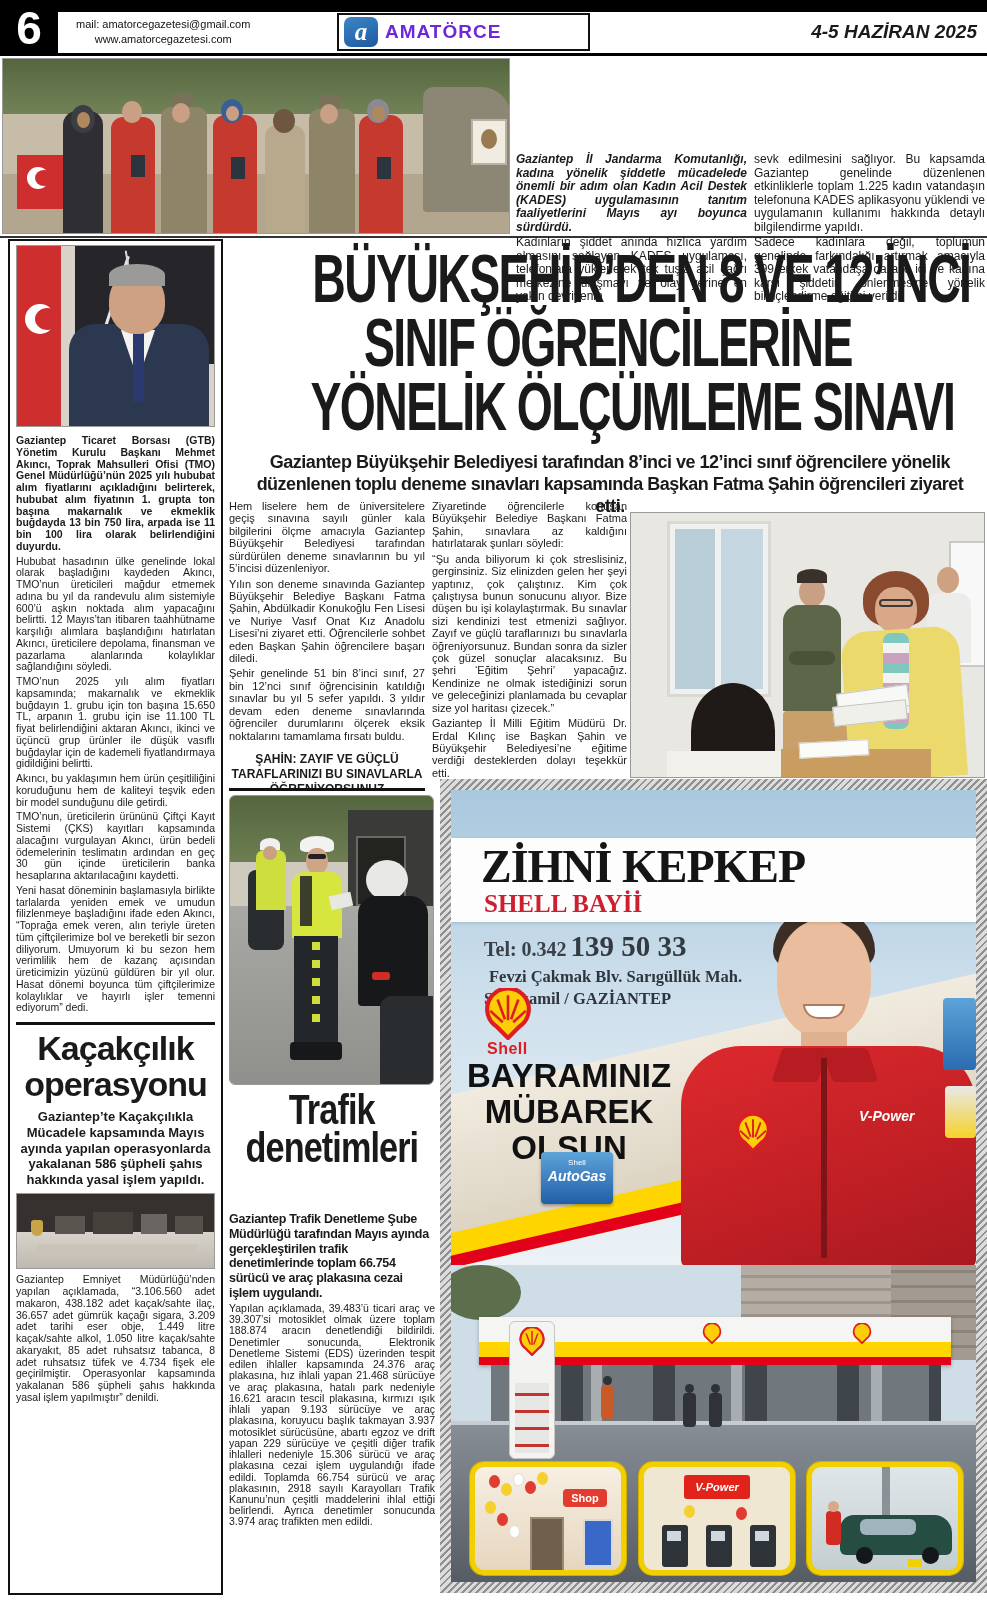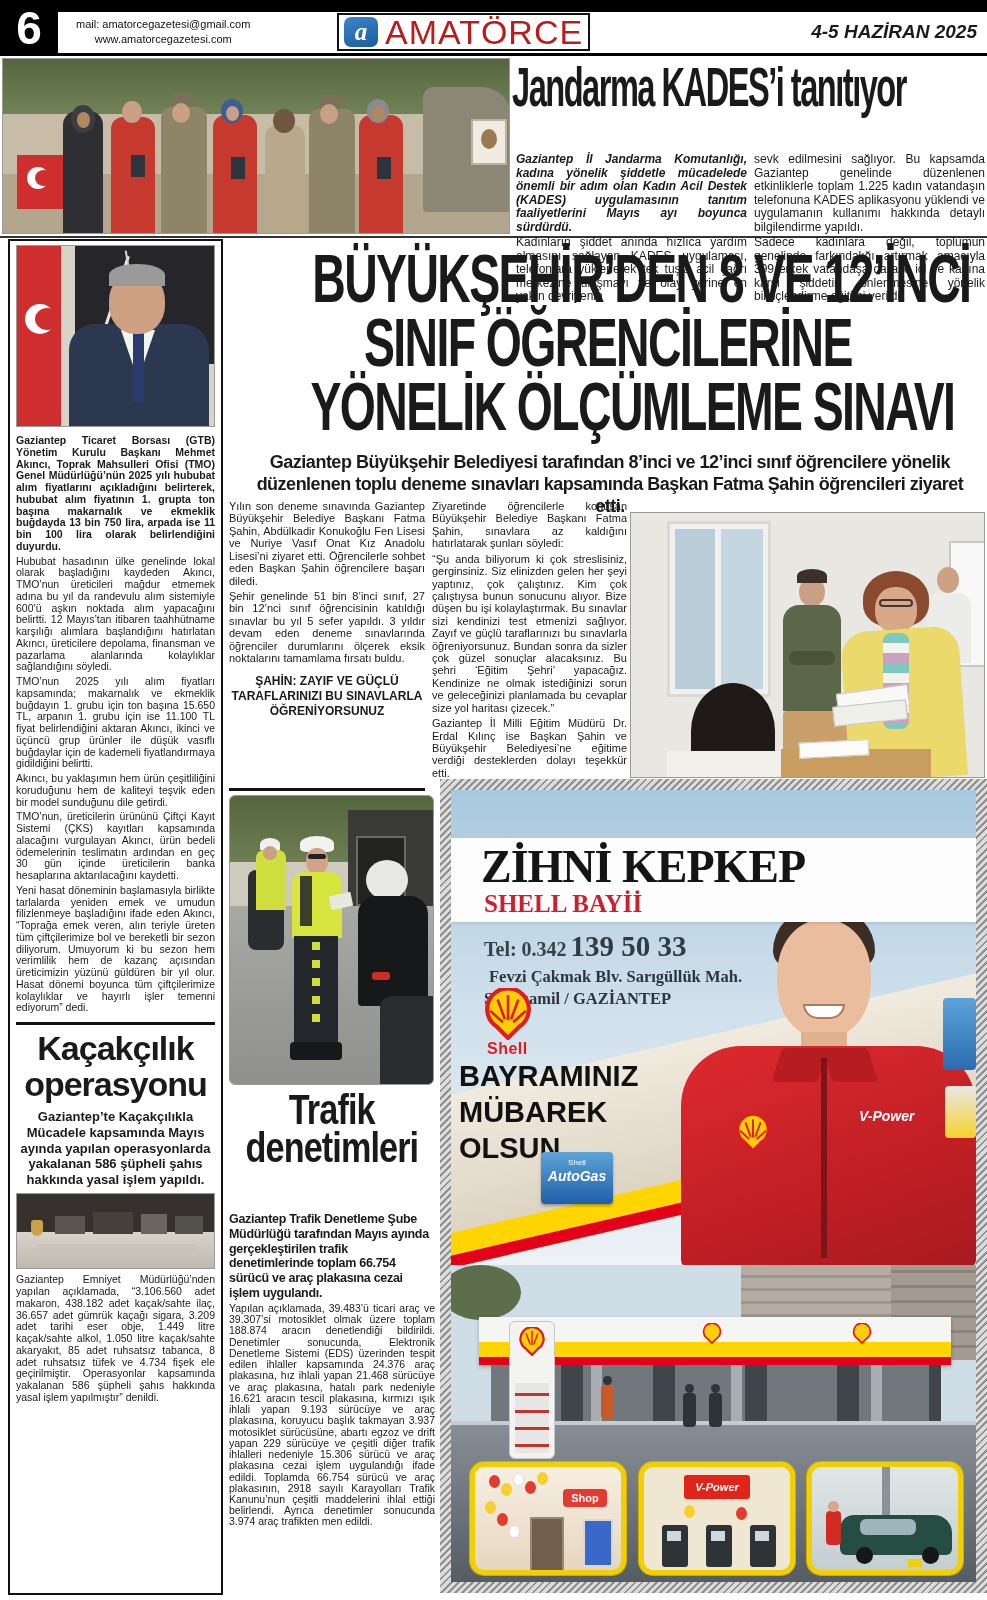--- a/index.html
+++ b/index.html
@@ -11,21 +11,21 @@
   
   .top-bar { left:0; top:0; width:987px; height:12px; background:#000; }
   .pagenum-box { left:0; top:0; width:58px; height:56px; background:#000; color:#fff;
     display:flex; align-items:center; justify-content:center; font-size:46px; font-weight:bold; }
   .hdr-mail { left:76px; top:17px; font-size:11px; font-weight:normal; line-height:1.4; color:#111; }
   .logo-box { left:337px; top:13px; width:253px; height:38px; border:2px solid #111; background:#fff;
     display:flex; align-items:center; padding-left:5px; }
   .logo-a { width:34px; height:30px; border-radius:7px; background:linear-gradient(160deg,#3d85c8,#1d5a9e);
     color:#fff; font-family:"Liberation Serif",serif; font-style:italic; font-weight:bold; font-size:25px;
     display:flex; align-items:center; justify-content:center; margin-right:7px; }
-  .logo-title { color:#b91c1c; font-weight:normal; font-size:34px; letter-spacing:1px; }
+  .logo-title { color:#6d28d9; font-weight:bold; font-size:19px; letter-spacing:1px; }
   .hdr-date { right:10px; top:21px; font-size:19px; font-weight:bold; font-style:italic; }
   .hdr-rule { left:0; top:53px; width:987px; height:3px; background:#000; }
   .mid-rule { left:0; top:236px; width:987px; height:2px; background:#333; }
 
   
   .photo { position:absolute; overflow:hidden; border:1px solid #9a9a9a; background:#cfcabe; }
   .photo > div, .photo > svg { position:absolute; }
 
   
   .kades-head { left:512px; top:56px; width:475px; height:62px; overflow:visible; white-space:nowrap; }
@@ -85,21 +85,21 @@
   .ad-name { left:30px; top:50px; font-family:"Liberation Serif",serif; font-weight:bold; font-size:46px;
     letter-spacing:-1px; color:#151515; }
   .ad-type { left:33px; top:100px; font-family:"Liberation Serif",serif; font-weight:bold; font-size:25px;
     color:#cc2030; }
   .ad-tel { left:33px; top:140px; font-family:"Liberation Serif",serif; color:#3a4048; }
   .ad-tel .pfx { font-size:20px; font-weight:bold; }
   .ad-tel .num { font-size:29px; font-weight:bold; color:#333a42; }
   .ad-addr1 { left:38px; top:177px; font-family:"Liberation Serif",serif; font-weight:bold; font-size:16.5px; color:#2f353d; }
   .ad-addr2 { left:33px; top:199px; font-family:"Liberation Serif",serif; font-weight:bold; font-size:16.5px; color:#2f353d; }
   .ad-shellword { left:36px; top:250px; font-weight:bold; font-size:16px; color:#dd1d21; letter-spacing:0.5px; }
-  .ad-greeting { left:8px; top:268px; width:220px; text-align:left; font-weight:bold; font-size:29px;
+  .ad-greeting { left:8px; top:268px; width:220px; text-align:center; font-weight:bold; font-size:33px;
     line-height:36px; color:#111; }
   .autogas { left:90px; top:362px; width:72px; height:52px; border-radius:4px;
     background:linear-gradient(180deg,#5ea3d8,#1f5fa8); color:#fff; text-align:center; padding-top:6px;
     box-shadow:0 2px 3px rgba(0,0,0,.3); }
   .autogas .sm { font-size:8px; display:block; }
   .autogas .lg { font-size:14px; font-weight:bold; font-style:italic; }
   
   .man { left:230px; top:118px; width:295px; height:360px; }
   .man div { position:absolute; }
   .man .hair { left:92px; top:0; width:102px; height:60px; border-radius:50px 50px 20px 20px; background:#3c2e24; }
@@ -208,23 +208,20 @@
     <div style="left:316px;top:36px;width:22px;height:13px;background:#7a7258;border-radius:4px;"></div>
     <div style="left:317px;top:45px;width:18px;height:20px;border-radius:50%;background:#c9a084;"></div>
     <div style="left:356px;top:56px;width:44px;height:120px;background:#c5392f;border-radius:12px 12px 0 0;"></div>
     <div style="left:364px;top:40px;width:22px;height:24px;border-radius:50%;background:#8a8a92;"></div>
     <div style="left:369px;top:47px;width:13px;height:15px;border-radius:50%;background:#b0885f;"></div>
     <div style="left:128px;top:96px;width:14px;height:22px;background:#2c3440;"></div>
     <div style="left:228px;top:98px;width:14px;height:22px;background:#2c3440;"></div>
     <div style="left:374px;top:98px;width:14px;height:22px;background:#2c3440;"></div>
   </div>
 
-  <div class="abs kades-head">
-    <span>Jandarma KADES’i tanıtıyor</span>
-  </div>
   <div class="kcol" style="left:516px; width:231px;">
     <p class="klead">Gaziantep İl Jandarma Komutanlığı, kadına yönelik şiddetle mücadelede önemli bir adım olan Kadın Acil Destek (KADES) uygulamasının tanıtım faaliyetlerini Mayıs ayı boyunca sürdürdü.</p>
     <p>Kadınların şiddet anında hızlıca yardım almasını sağlayan KADES uygulaması, telefonlara yüklenerek tek tuşla acil çağrı merkezine ulaşmayı ve olay yerine en yakın devriyenin</p>
   </div>
   <div class="kcol" style="left:754px; width:231px;">
     <p>sevk edilmesini sağlıyor. Bu kapsamda Gaziantep genelinde düzenlenen etkinliklerle toplam 1.225 kadın vatandaşın telefonuna KADES aplikasyonu yüklendi ve uygulamanın kullanımı hakkında detaylı bilgilendirme yapıldı.</p>
     <p>Sadece kadınlara değil, toplumun genelinde farkındalığı artırmak amacıyla 399 erkek vatandaşa da aile içi ve kadına karşı şiddetin önlenmesine yönelik bilinçlendirme eğitimi verildi.</p>
   </div>
 
   <div class="abs left-col">
@@ -274,20 +271,21 @@
   </div>
 
   <div class="abs main-hl">
     <div><span>BÜYÜKŞEHİR’DEN 8 VE 12’İNCİ</span></div>
     <div><span>SINIF ÖĞRENCİLERİNE</span></div>
     <div><span>YÖNELİK ÖLÇÜMLEME SINAVI</span></div>
   </div>
   <div class="abs main-sub">Gaziantep Büyükşehir Belediyesi tarafından 8’inci ve 12’inci sınıf öğrencilere yönelik düzenlenen toplu deneme sınavları kapsamında Başkan Fatma Şahin öğrencileri ziyaret etti.</div>
 
   <div class="mcol" style="left:229px; width:196px; height:290px;">
+    <p>Hem liselere hem de üniversitelere geçiş sınavına sayılı günler kala bilgilerini ölçme amacıyla Gaziantep Büyükşehir Belediyesi tarafından sürdürülen deneme sınavlarının bu yıl 5’incisi düzenleniyor.</p>
     <p>Yılın son deneme sınavında Gaziantep Büyükşehir Belediye Başkanı Fatma Şahin, Abdülkadir Konukoğlu Fen Lisesi ve Nuriye Vasıf Onat Kız Anadolu Lisesi’ni ziyaret etti. Öğrencilerle sohbet eden Başkan Şahin öğrencilere başarı diledi.</p>
     <p>Şehir genelinde 51 bin 8’inci sınıf, 27 bin 12’nci sınıf öğrencisinin katıldığı sınavlar bu yıl 5 sefer yapıldı. 3 yıldır devam eden deneme sınavlarında öğrenciler durumlarını ölçerek eksik noktalarını tamamlama fırsatı buldu.</p>
     <div class="crosshead">ŞAHİN: ZAYIF VE GÜÇLÜ TARAFLARINIZI BU SINAVLARLA ÖĞRENİYORSUNUZ</div>
   </div>
   <div class="mcol" style="left:432px; width:195px; height:293px;">
     <p>Ziyaretinde öğrencilerle konuşan Büyükşehir Belediye Başkanı Fatma Şahin, sınavlara az kaldığını hatırlatarak şunları söyledi:</p>
     <p>“Şu anda biliyorum ki çok streslisiniz, gerginsiniz. Siz elinizden gelen her şeyi yaptınız, çok çalıştınız. Kim çok çalıştıysa bunun sonucunu alıyor. Bize düşen bu işi kolaylaştırmak. Bu sınavlar sizi kendinizi test etmenizi sağlıyor. Zayıf ve güçlü taraflarınızı bu sınavlarla öğreniyorsunuz. Bundan sonra da sizler çok güzel sonuçlar alacaksınız. Bu şehri ‘Eğitim Şehri’ yapacağız. Kendinize ne olmak istediğinizi sorun ve geleceğinizi planlamada bu cevaplar size yol haritası çizecek.”</p>
     <p>Gaziantep İl Milli Eğitim Müdürü Dr. Erdal Kılınç ise Başkan Şahin ve Büyükşehir Belediyesi’ne eğitime verdiği desteklerden dolayı teşekkür etti.</p>
   </div>
 

